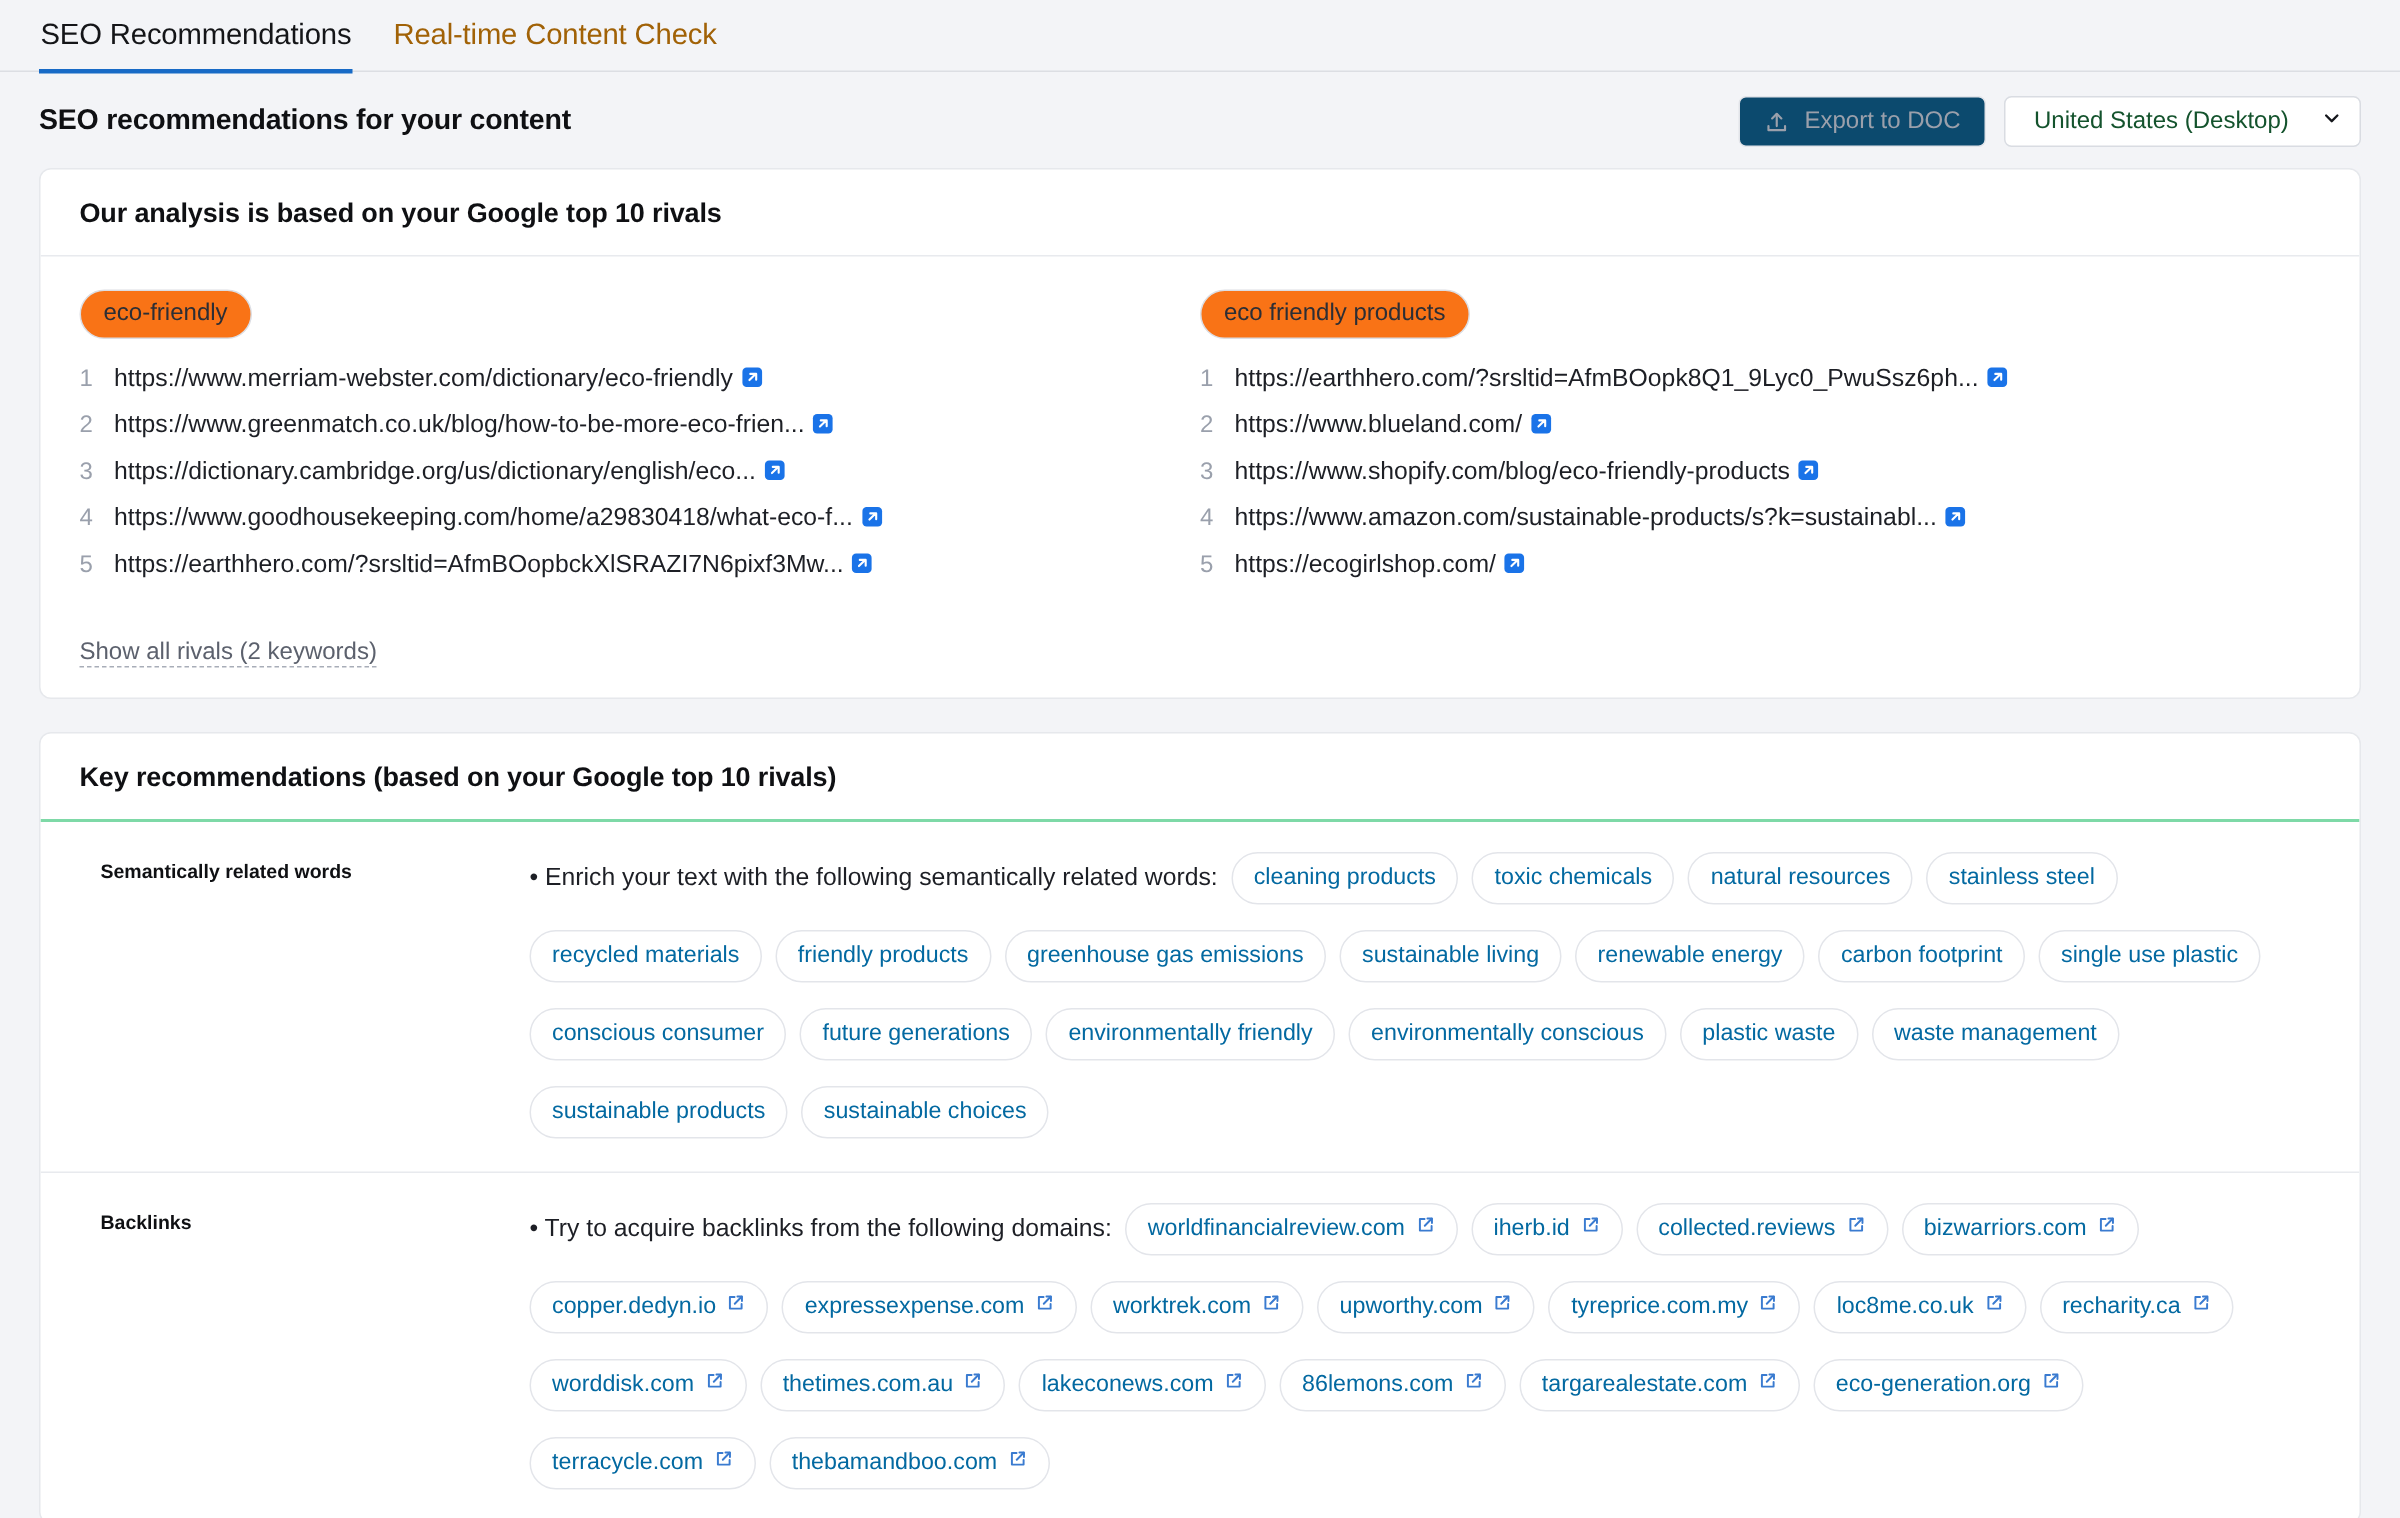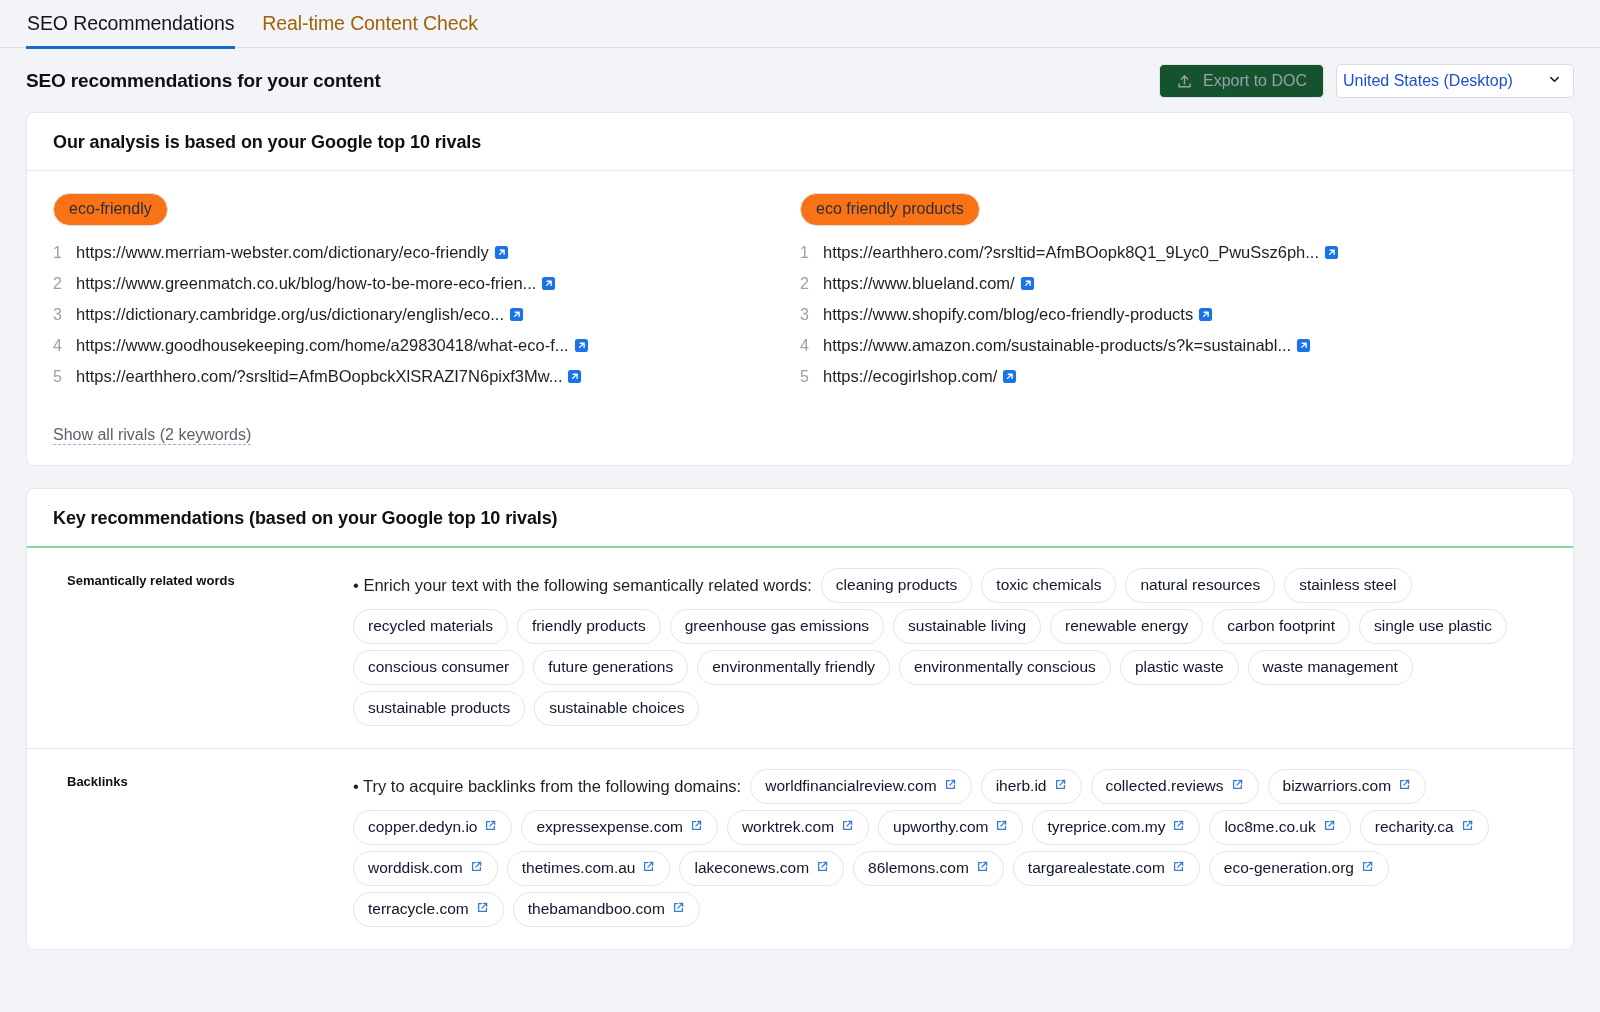--- a/index.html
+++ b/index.html
@@ -65,39 +65,39 @@
   .head-actions { display: flex; align-items: center; gap: 12px; }
 
   .btn-export {
     display: flex;
     align-items: center;
     gap: 10px;
     height: 34px;
     padding: 0 16px;
     border: 1px solid #e2e4e9;
     border-radius: 5px;
-    background: #14532d;
+    background: #0c4a6e;
     color: #9ba0ab;
     font-size: 16px;
     cursor: default;
   }
   .btn-export svg { display: block; }
 
   .select-region {
     position: relative;
     display: flex;
     align-items: center;
     height: 34px;
     width: 238px;
-    padding: 0 34px 0 6px;
+    padding: 0 34px 0 19px;
     border: 1px solid #d9dce2;
     border-radius: 5px;
     background: #fff;
     font-size: 16px;
-    color: #1d4ed8;
+    color: #14532d;
     cursor: pointer;
     overflow: hidden;
   }
   .select-region .sel-text {
     white-space: nowrap;
     overflow: hidden;
   }
   .select-region .chev {
     position: absolute;
     right: 11px; top: 50%;
@@ -179,41 +179,41 @@
     padding-left: 14px;
     font-size: 13px;
     font-weight: bold;
     color: #0f1013;
   }
   .rec-content { flex: 1; min-width: 0; }
   .rec-line {
     display: flex;
     flex-wrap: wrap;
     align-items: center;
-    gap: 6px 9px;
+    gap: 17px 9px;
   }
   .rec-text {
     font-size: 16.5px;
     color: #1d1f25;
     white-space: nowrap;
   }
   .rec-text::before {
     content: "• ";
     color: #1d1f25;
   }
   .term-chip {
     display: inline-flex;
     align-items: center;
     gap: 7px;
     padding: 7px 14px 8px;
     border: 1px solid #e3e5ea;
     border-radius: 20px;
     background: #fff;
     font-size: 15.5px;
-    color: #0f172a;
+    color: #0369a1;
     white-space: nowrap;
     cursor: pointer;
   }
 </style>
 </head>
 <body>
 
 <div class="tabbar">
   <div class="tab active">
     <span>SEO Recommendations</span>

